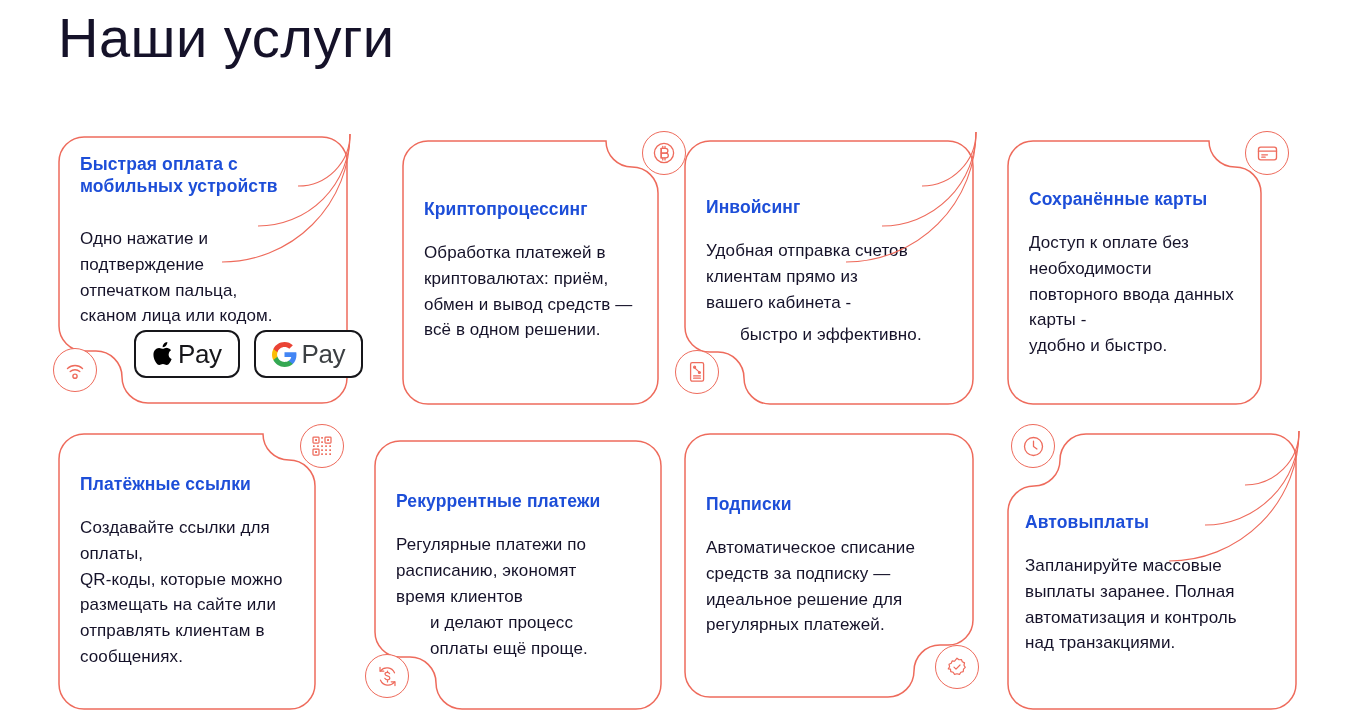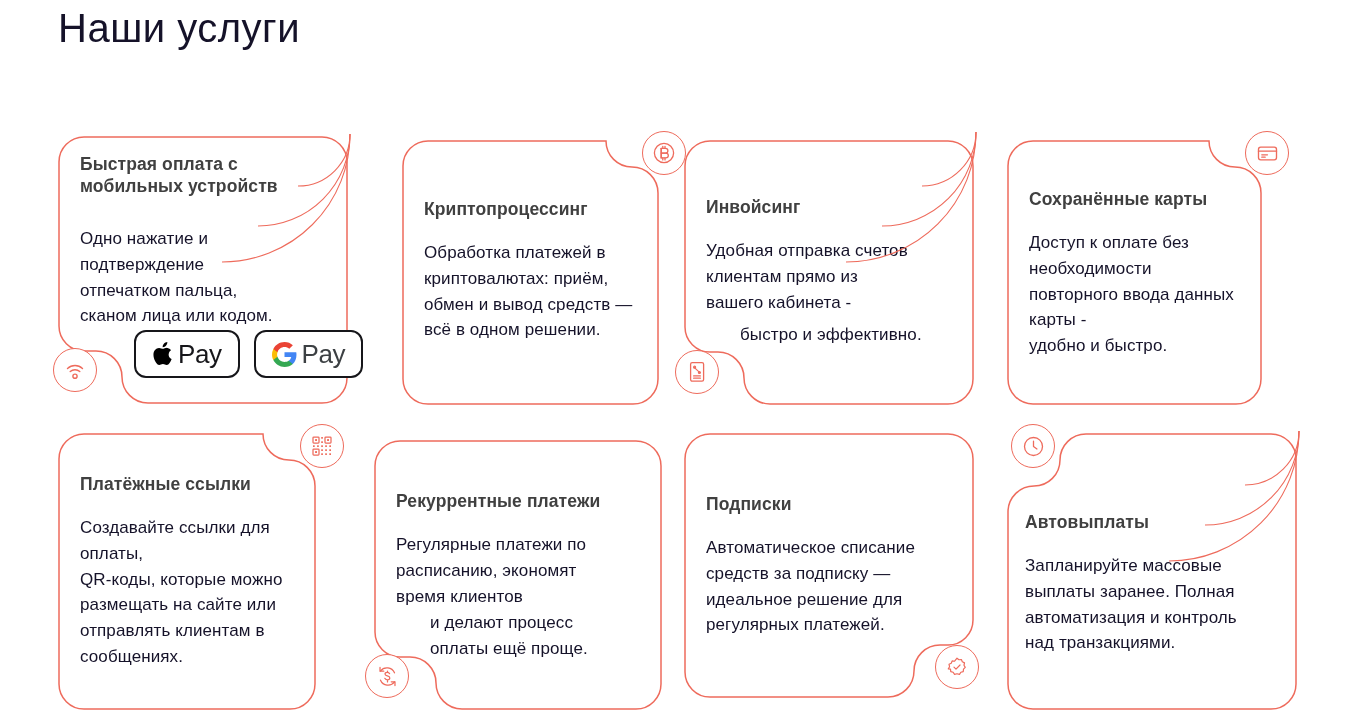--- a/index.html
+++ b/index.html
@@ -17,21 +17,21 @@
     width: 1353px;
     height: 728px;
     background: #ffffff;
   }
 
   
   #page-title {
     position: absolute;
     left: 58px;
     top: 4px;
-    font-size: 40px;
+    font-size: 56px;
     font-weight: 400;
     letter-spacing: 0.5px;
     color: #151229;
     line-height: 1.2;
     white-space: nowrap;
   }
 
   
   .card {
     position: absolute;
@@ -48,21 +48,21 @@
   .card-body {
     position: absolute;
     left: 0; right: 0; top: 0; bottom: 0;
     padding: 0;
   }
 
   .card-title {
     position: absolute;
     font-size: 17.5px;
     font-weight: 700;
-    color: #404040;
+    color: #1d4ed8;
     line-height: 1.28;
     letter-spacing: 0.1px;
     white-space: pre-line;
   }
 
   .card-text {
     position: absolute;
     font-size: 17px;
     font-weight: 400;
     color: #151229;

